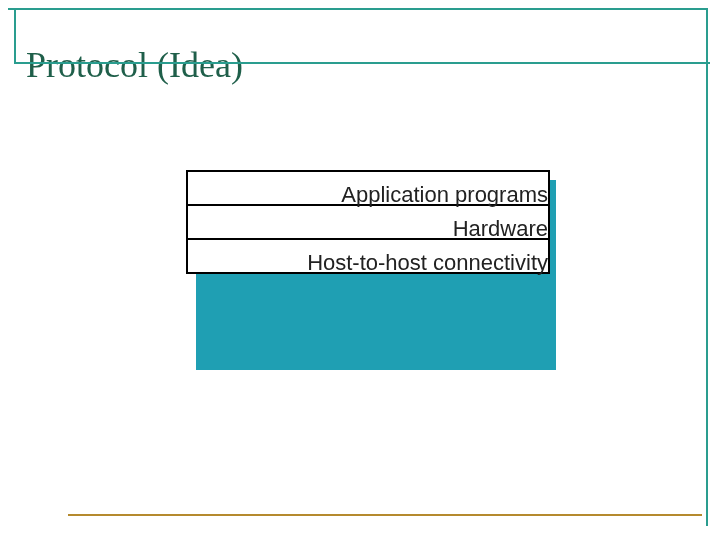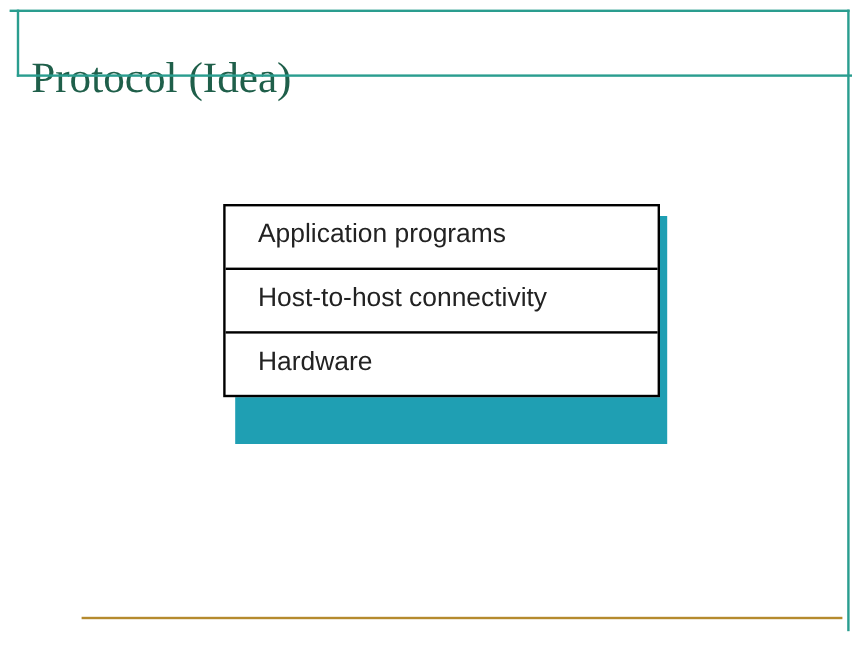--- a/index.html
+++ b/index.html
@@ -74,23 +74,23 @@
     height: 190px;
     background: #1f9fb3;
   }
   .stack {
     position: relative;
     width: 360px;
     border: 2px solid #000;
     background: #fff;
   }
   .layer {
-    height: 51px;
+    height: 32px;
     line-height: 45px;
-    text-align: left;
+    text-align: right;
     font-size: 22px;
     color: #222;
     border-top: 2px solid #000;
     padding-left: 27px;
   }
   .layer:first-child {
     border-top: none;
   }
 </style>
 </head>
@@ -100,19 +100,19 @@
   <div class="title-wrap">
     <div class="title-line-left"></div>
     <div class="title">Protocol (Idea)</div>
     <div class="title-underline"></div>
   </div>
 
   <div class="stack-wrap">
     <div class="shadow"></div>
     <div class="stack">
       <div class="layer">Application programs</div>
+      <div class="layer">Hardware</div>
       <div class="layer">Host-to-host connectivity</div>
-      <div class="layer">Hardware</div>
     </div>
   </div>
 
   <div class="bottom-line"></div>
 </div>
 
 </body></html>

